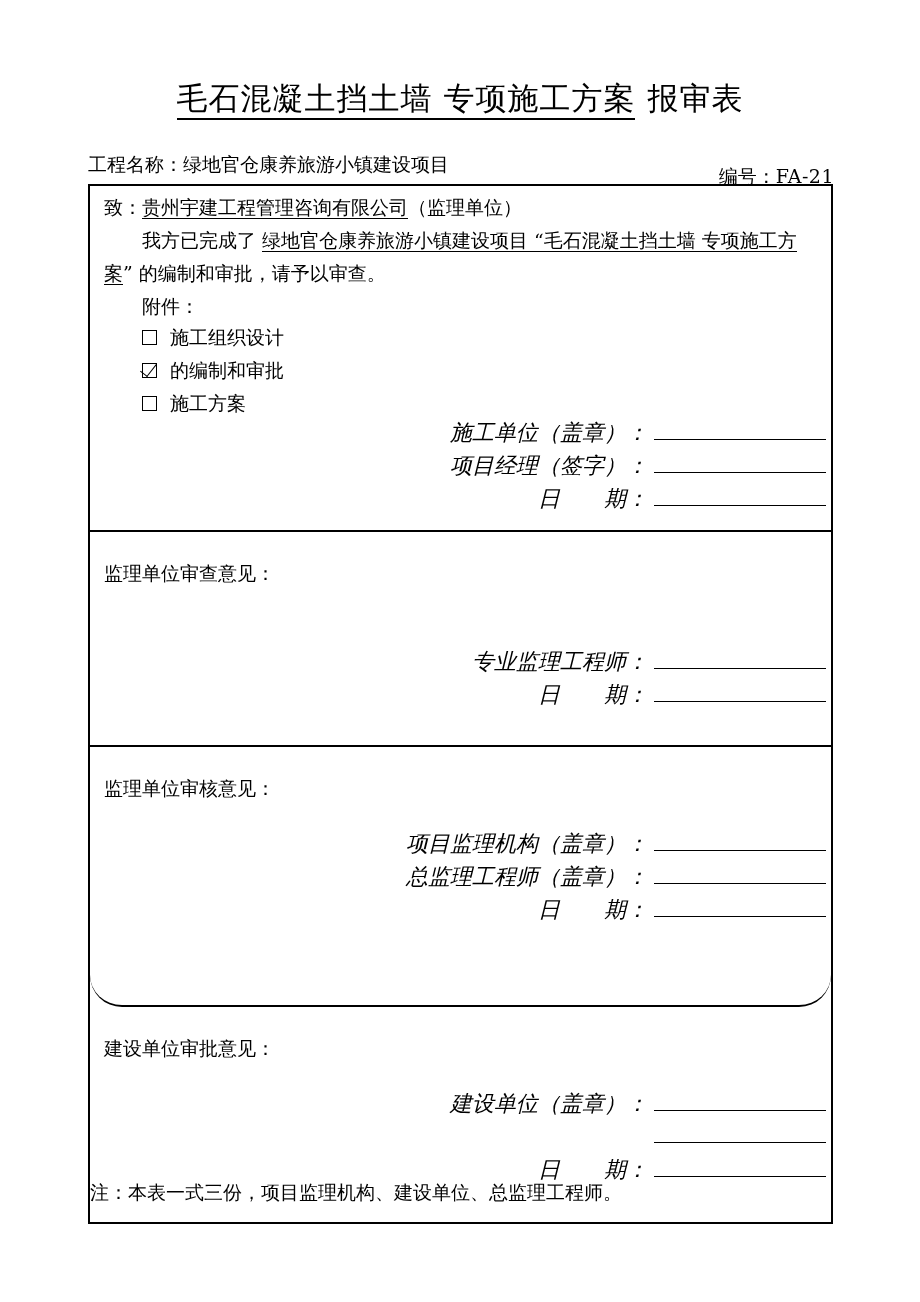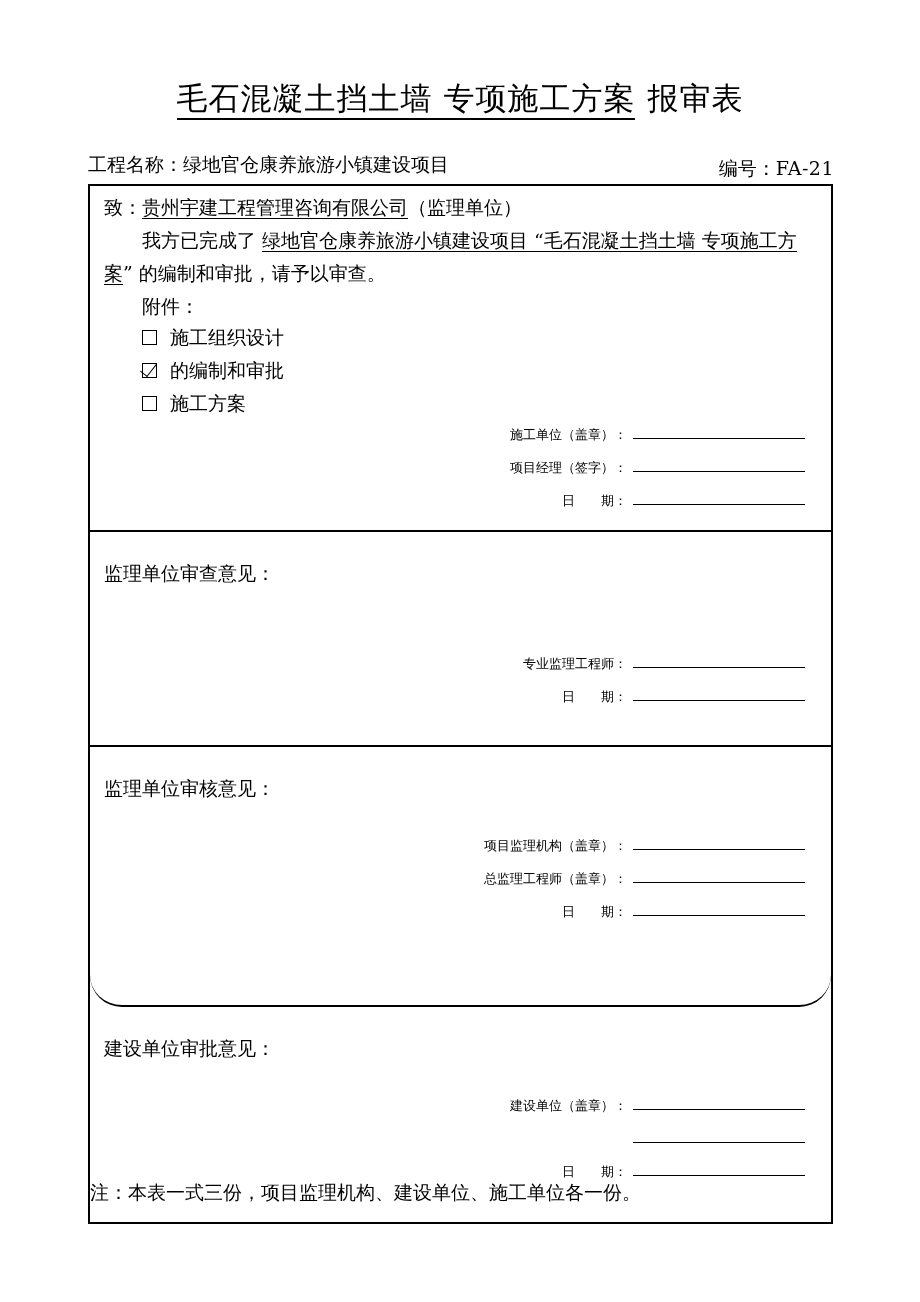--- a/index.html
+++ b/index.html
@@ -51,21 +51,21 @@
     font-size: 19px;
     line-height: 28px;
   }
   .hdr .left {
     position: absolute;
     left: 0; top: 0;
     white-space: nowrap;
   }
   .hdr .right {
     position: absolute;
-    right: 0; top: 4px;
+    right: 0; top: 12px;
     white-space: nowrap;
   }
   .hdr .code-val {
     font-family: "DejaVu Serif", "Liberation Serif", serif;
     letter-spacing: 0.5px;
   }
 
   
   .tbl {
     position: absolute;
@@ -137,22 +137,23 @@
     height: 15px;
     border-right: 1.6px solid #000;
     border-bottom: 1.6px solid #000;
     transform: rotate(38deg);
   }
   .cklabel { font-size: 19px; }
 
   
   .sigs {
     position: absolute;
-    right: 26px;
-    font-size: 13px;
+    right: 5px;
+    font-size: 22px;
+    font-style: italic;
   }
   .sigrow {
     display: flex;
     align-items: baseline;
     justify-content: flex-end;
     height: 33px;
     white-space: nowrap;
   }
   .siglabel {
     text-align: right;
@@ -298,15 +299,15 @@
         </div>
         <div class="sigrow">
           <span class="siglabel date-label">日　　期：</span>
           <span class="sigline"></span>
         </div>
       </div>
     </div>
 
   </div>
 
-  <div class="note">注：本表一式三份，项目监理机构、建设单位、施工单位各一份。</div>
+  <div class="note">注：本表一式三份，项目监理机构、建设单位、总监理工程师。</div>
 
 </div>
 
 </body></html>

